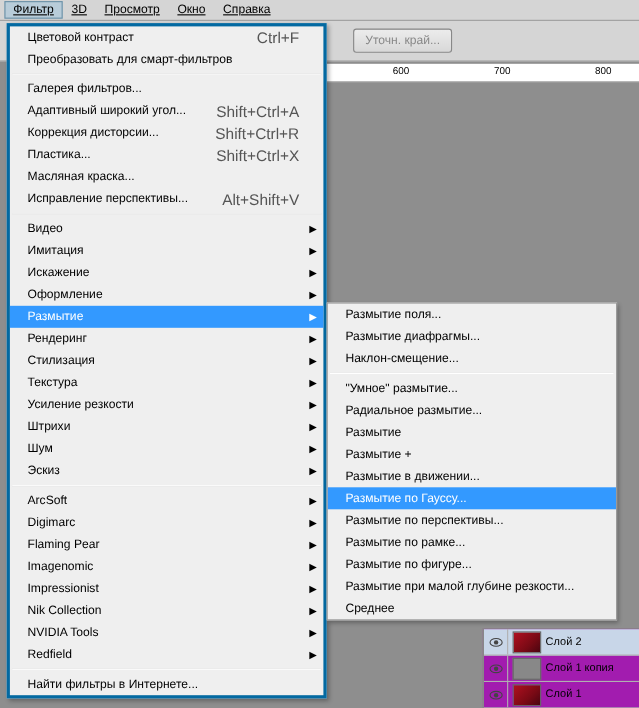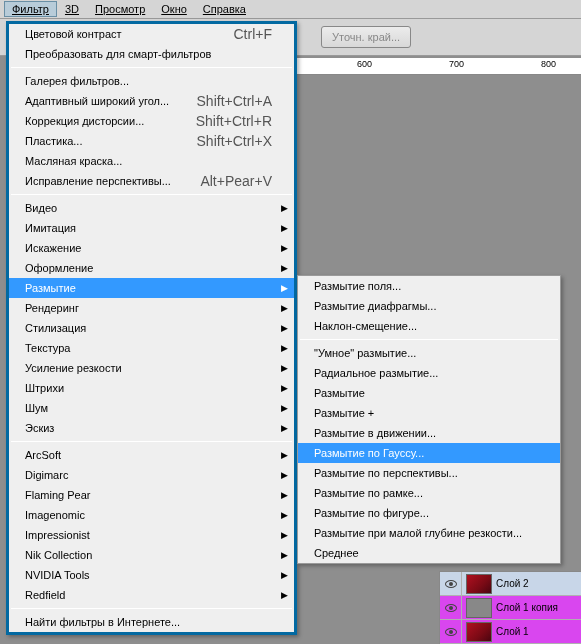--- a/index.html
+++ b/index.html
@@ -20,21 +20,21 @@
   .dropdown { position: absolute; top: 21px; left: 6px; width: 291px; background: #efefef; border: 3px solid #0369a1; box-shadow: 2px 2px 4px rgba(0,0,0,0.3); }
   .menu-row { display: flex; align-items: center; height: 20px; padding: 0 22px 0 16px; cursor: default; position: relative; }
   .menu-row.highlighted { background: #3399ff; color: #fff; }
   .menu-label { flex: 1; }
   .menu-shortcut { color: #555; font-size: 14px; }
   .menu-sep { height: 1px; background: #c0c0c0; margin: 3px 2px; border-bottom: 1px solid #fff; }
   .submenu-arrow { position: absolute; right: 6px; font-size: 9px; }
   
   .submenu { position: absolute; top: 275px; left: 297px; width: 264px; background: #efefef; border: 1px solid #9a9a9a; box-shadow: 2px 2px 4px rgba(0,0,0,0.3); }
   
-  .layers-panel { position: absolute; bottom: 0; right: 0; width: 142px; background: #d946ef; border-left: 1px solid #888; border-top: 1px solid #888; }
+  .layers-panel { position: absolute; bottom: 0; right: 0; width: 142px; background: #a21caf; border-left: 1px solid #888; border-top: 1px solid #888; }
   .layer-row { display: flex; align-items: center; height: 24px; border-bottom: 1px solid #b0b0b0; }
   .layer-row.selected { background: #c8d6e8; }
   .vis-col { width: 22px; display: flex; justify-content: center; border-right: 1px solid #b0b0b0; height: 100%; align-items: center; }
   .eye { width: 12px; height: 8px; border: 1px solid #444; border-radius: 50%; position: relative; }
   .eye::after { content:""; position:absolute; width:4px; height:4px; background:#444; border-radius:50%; top:1px; left:3px; }
   .thumb { width: 26px; height: 20px; margin: 0 4px; border: 1px solid #666; }
   .thumb-car { background: linear-gradient(135deg,#b01020 0%,#7a0a15 60%,#4a0510 100%); }
   .thumb-gray { background: #888; }
   .layer-name { font-size: 10px; }
 </style>
@@ -83,21 +83,21 @@
     </div>
     <div class="menu-row">
       <span class="menu-label">Пластика...</span>
       <span class="menu-shortcut">Shift+Ctrl+X</span>
     </div>
     <div class="menu-row">
       <span class="menu-label">Масляная краска...</span>
     </div>
     <div class="menu-row">
       <span class="menu-label">Исправление перспективы...</span>
-      <span class="menu-shortcut">Alt+Pear+V</span>
+      <span class="menu-shortcut">Alt+Shift+V</span>
     </div>
     <div class="menu-sep"></div>
     <div class="menu-row">
       <span class="menu-label">Видео</span>
       <span class="submenu-arrow">▶</span>
     </div>
     <div class="menu-row">
       <span class="menu-label">Имитация</span>
       <span class="submenu-arrow">▶</span>
     </div>

